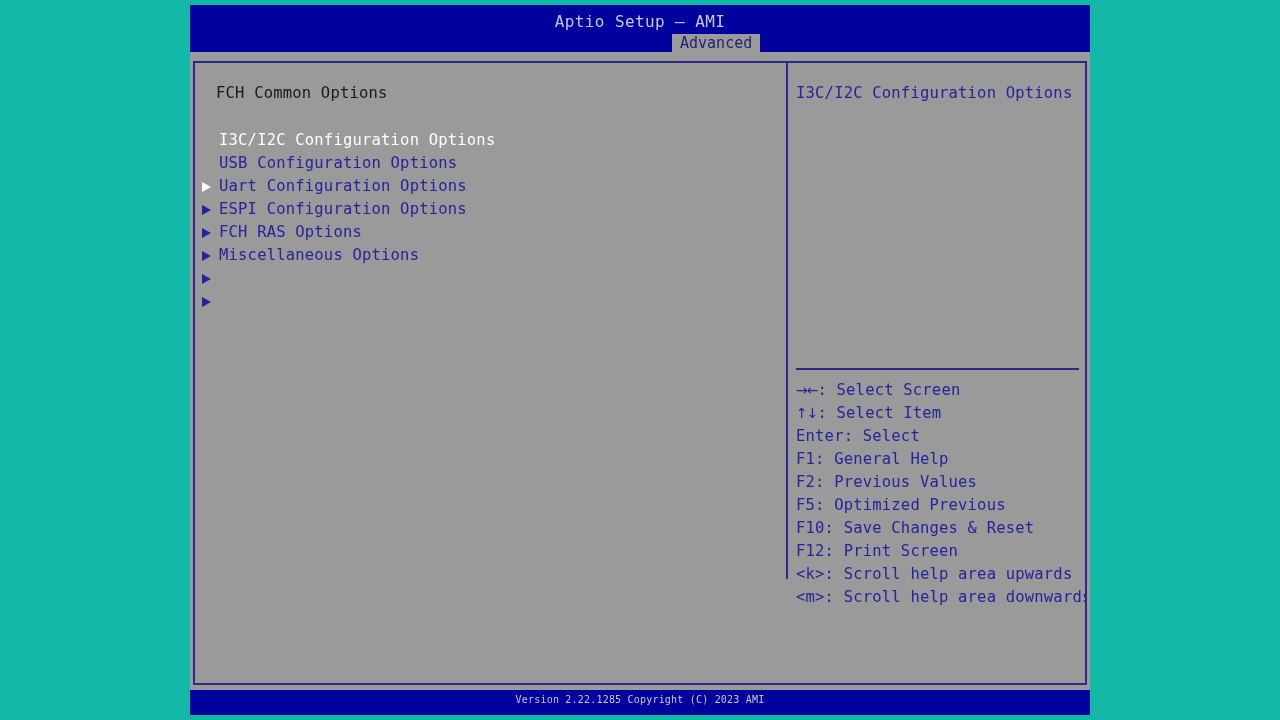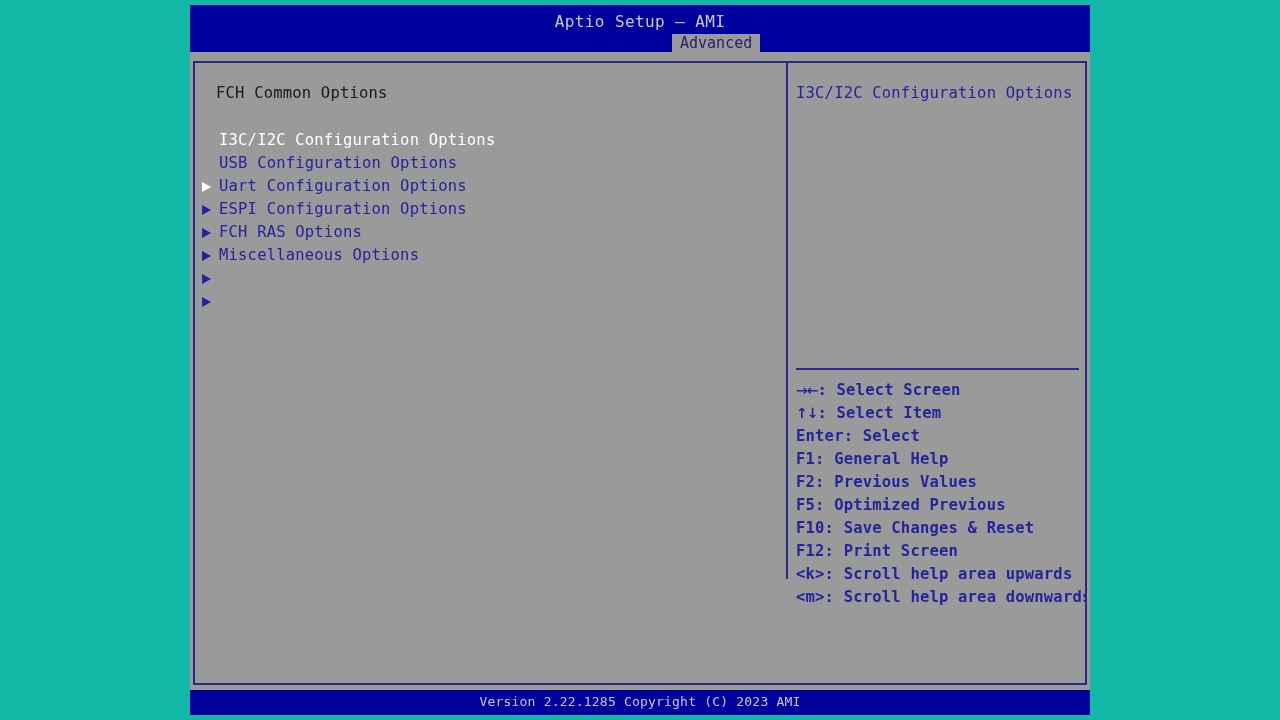--- a/index.html
+++ b/index.html
@@ -168,21 +168,20 @@
     top: 305px;
     width: 283px;
     height: 2px;
     background: #2a2a8c;
   }
   #legend-list {
     position: absolute;
     left: 6px;
     top: 316px;
     width: 289px;
-    font-weight: bold;
   }
   .legend-row {
     height: 23px;
     line-height: 23px;
     font-size: 15.5px;
     color: #24249c;
     white-space: pre;
     letter-spacing: 0.2px;
   }
   .legend-key {
@@ -210,21 +209,21 @@
     width: 900px;
     height: 25px;
     background: #00009c;
   }
   #footer-text {
     position: absolute;
     left: 0; top: 4px;
     width: 900px;
     text-align: center;
     color: #c8c8d8;
-    font-size: 13px;
+    font-size: 10px;
     white-space: pre;
     letter-spacing: 0.2px;
   }
 </style>
 </head>
 <body>
 
 <div id="screen">
 
   <div id="bios">

